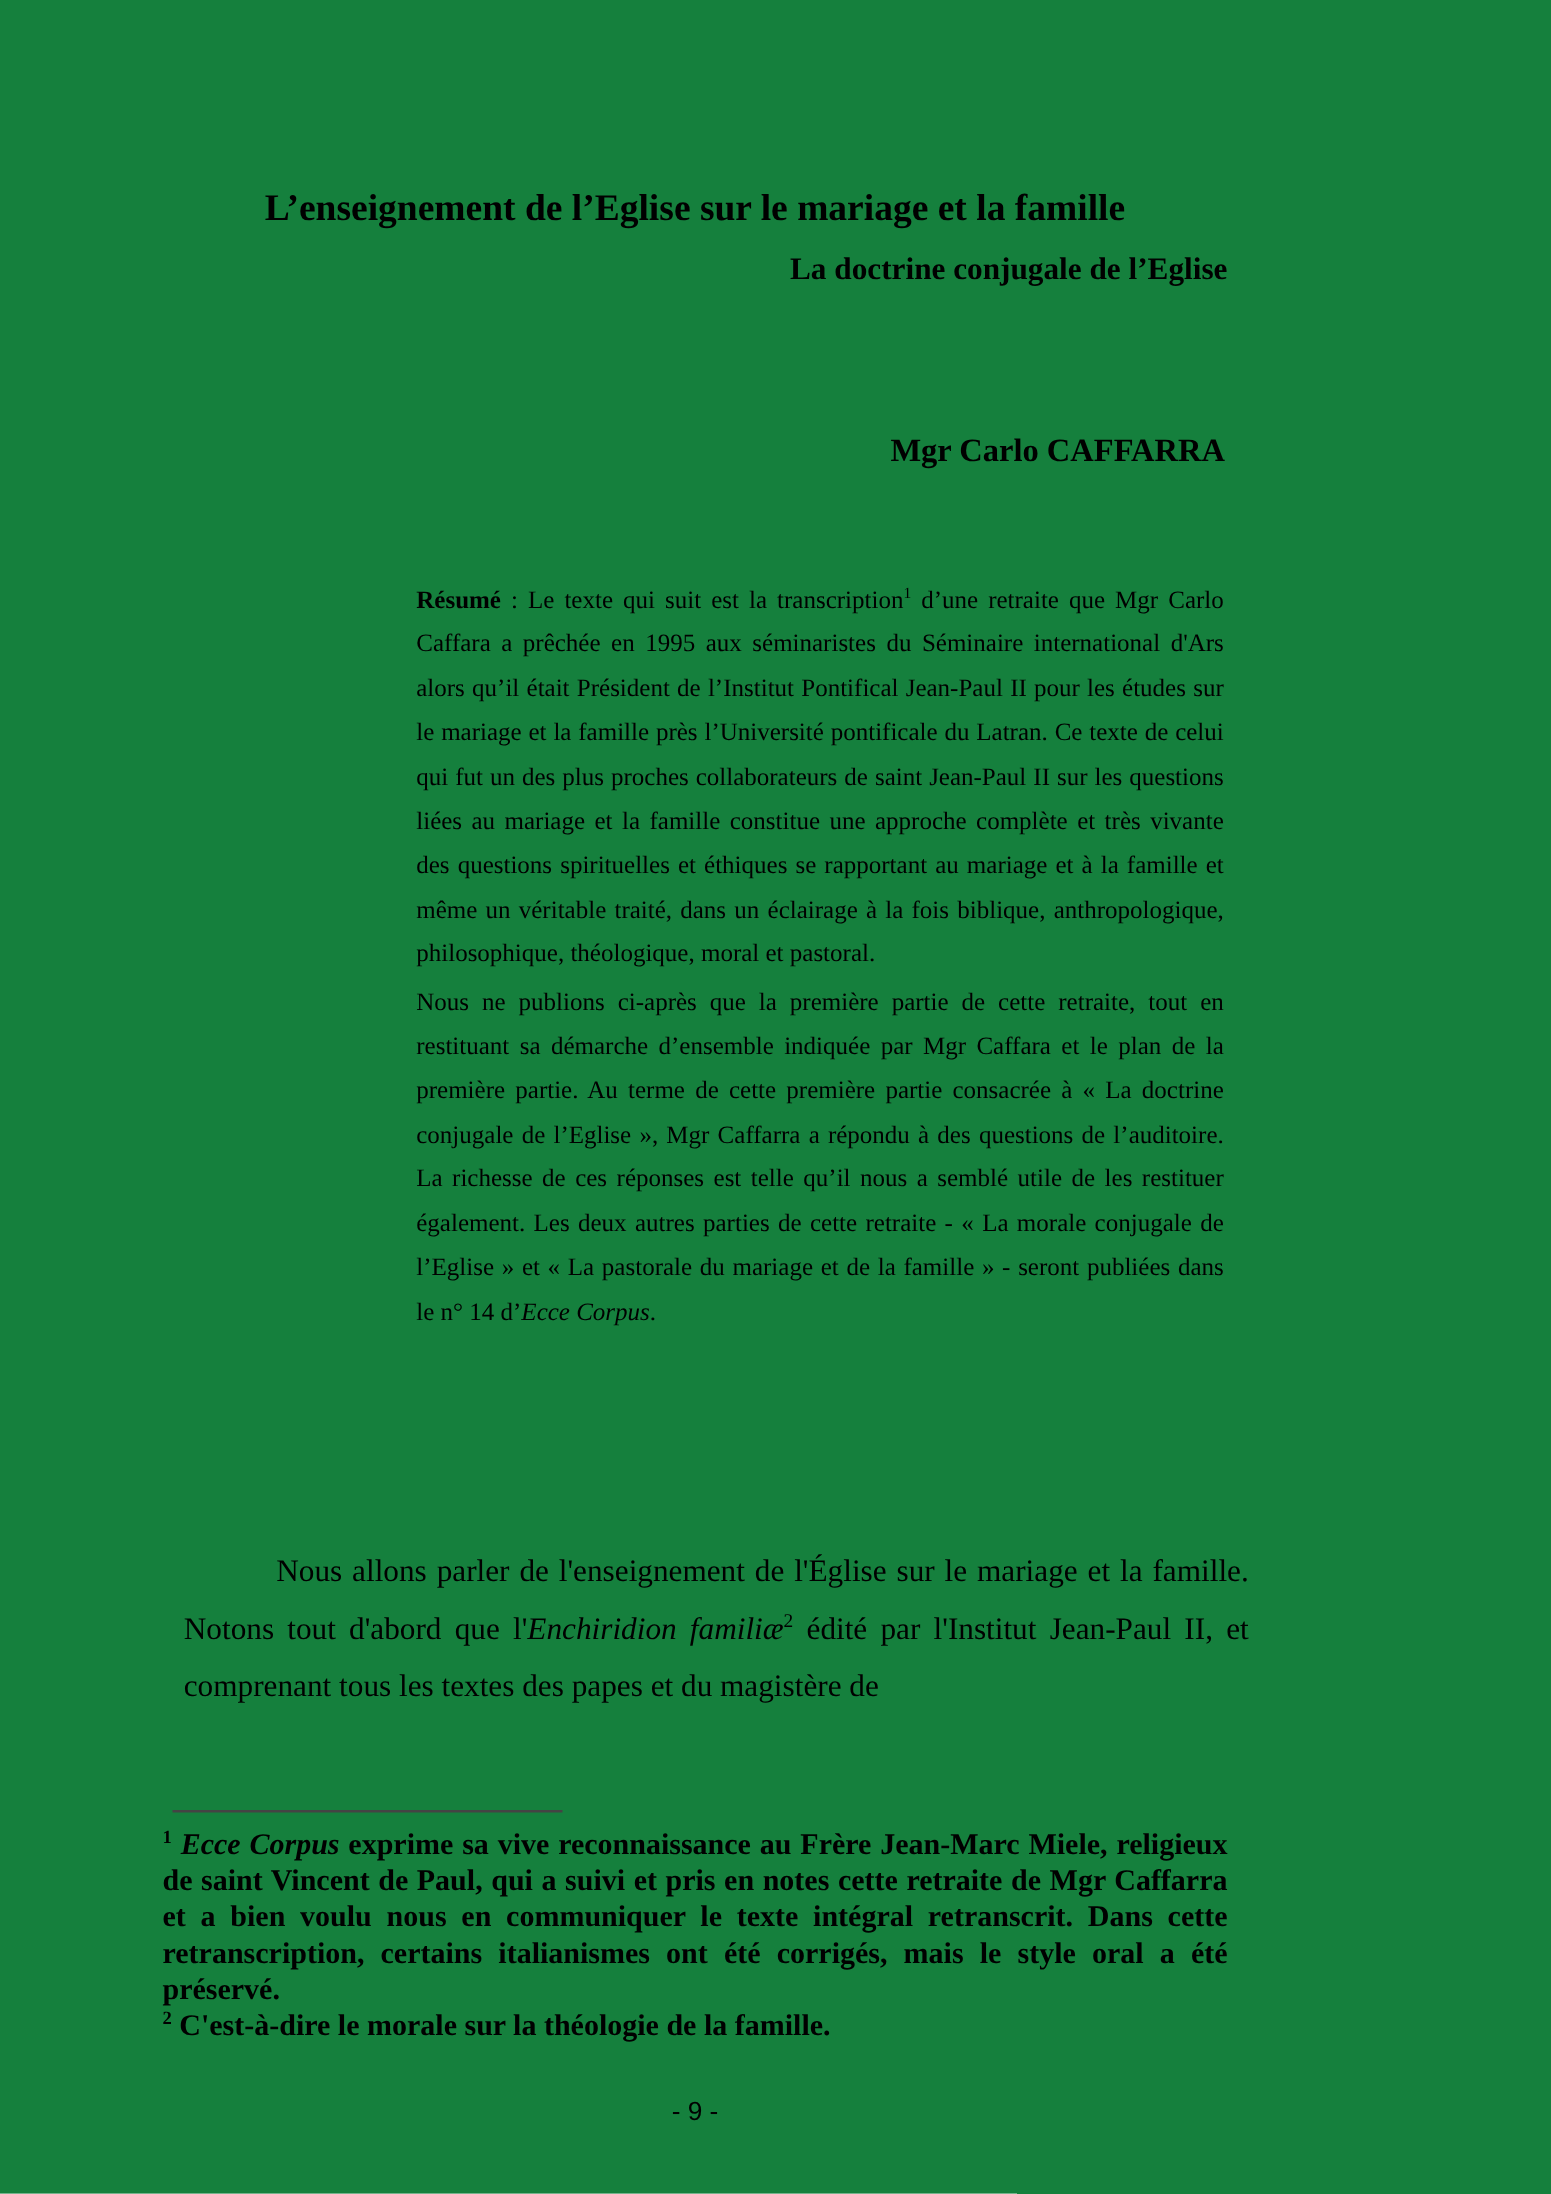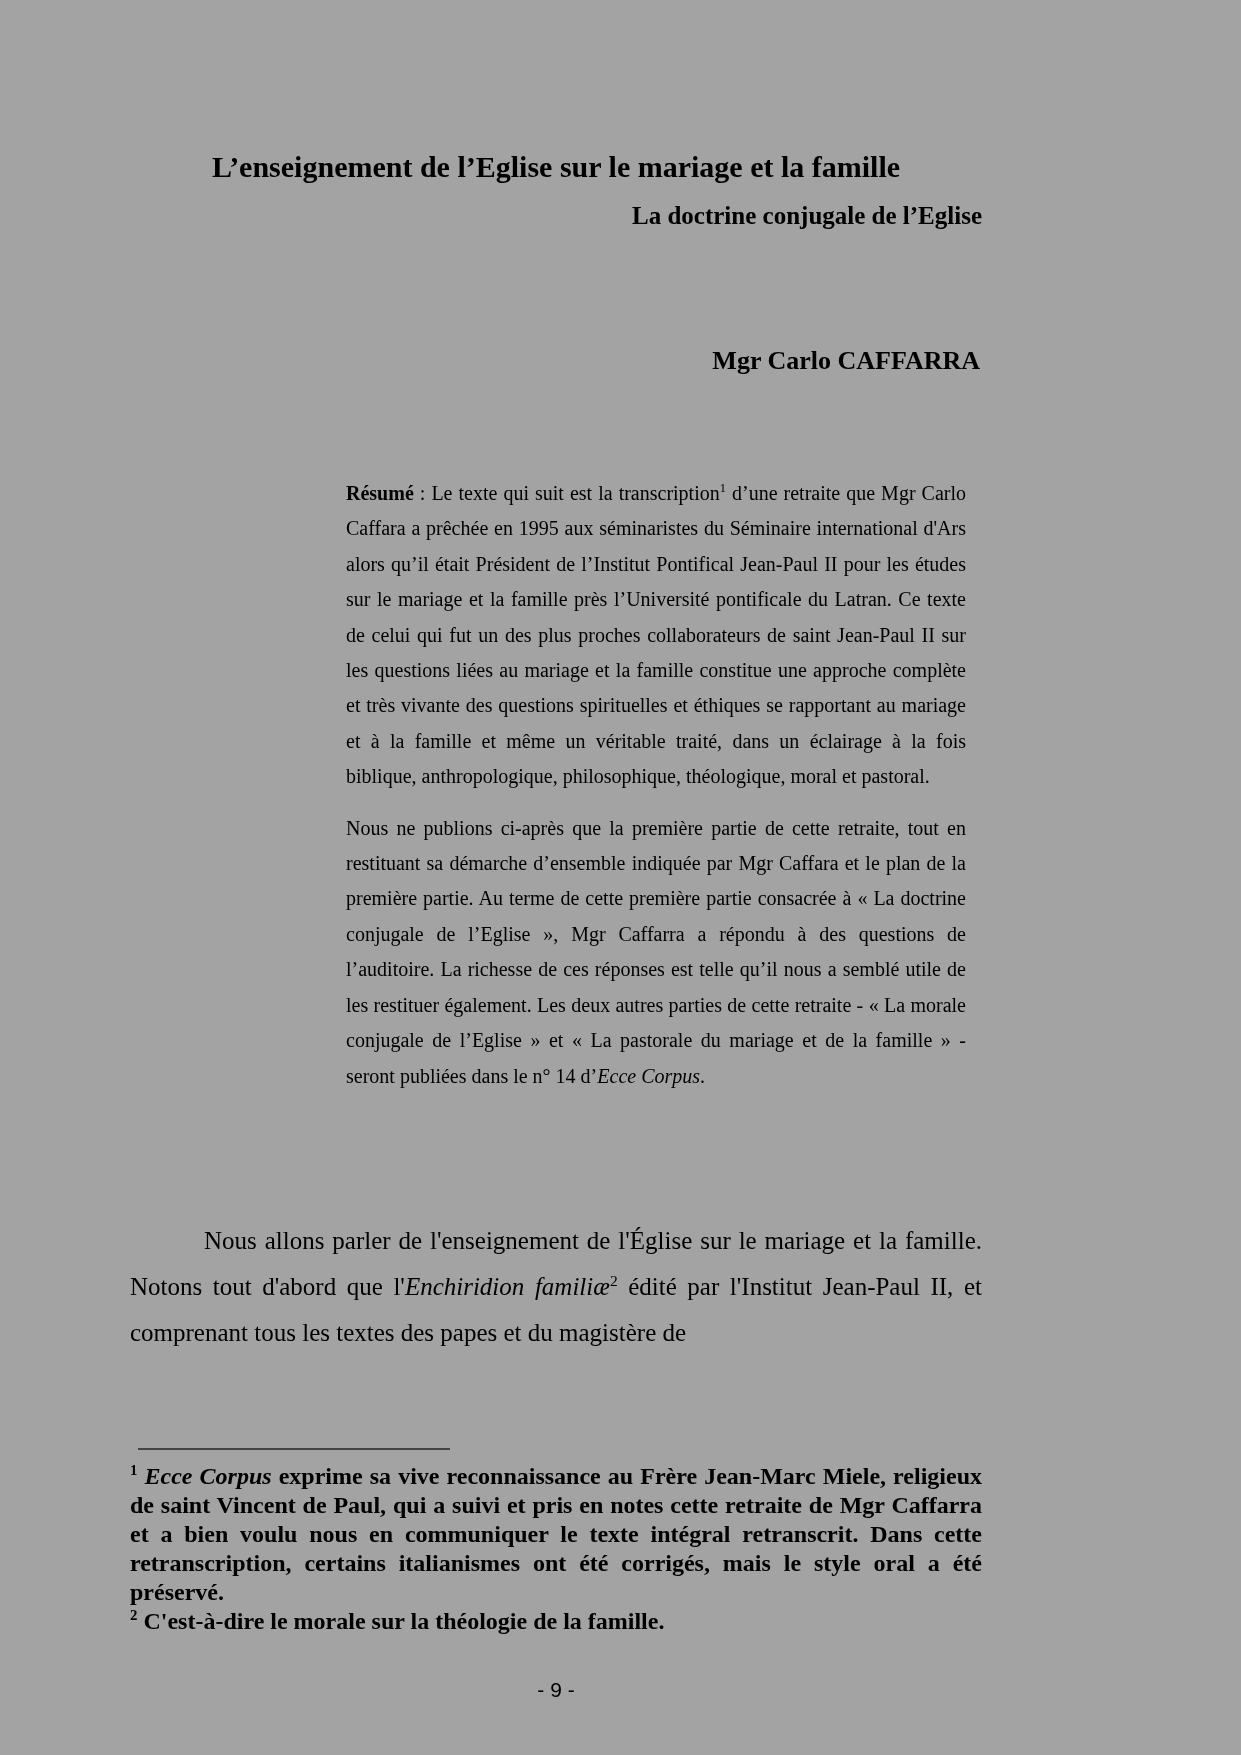--- a/index.html
+++ b/index.html
@@ -4,21 +4,21 @@
 <style>
   html, body {
     margin: 0;
     padding: 0;
     background: #ffffff;
   }
   .page {
     position: relative;
     width: 1241px;
     height: 1755px;
-    background: #a3a3a3;
+    background: #15803d;
     color: #000000;
     font-family: "Liberation Serif", "DejaVu Serif", serif;
     overflow: hidden;
   }
   .column {
     position: absolute;
     left: 130px;
     top: 0;
     width: 852px;
     height: 100%;
@@ -57,32 +57,32 @@
   }
   .abstract {
     position: absolute;
     top: 460px;
     left: 200px;
     width: 652px;
     font-size: 20px;
     line-height: 35.4px;
     text-align: justify;
   }
-  .abstract p { margin: 16px; }
+  .abstract p { margin: 3px; }
   .abstract .label { font-weight: bold; }
   .body-par {
     position: absolute;
     top: 1218px;
     left: 0;
     width: 852px;
     font-size: 25px;
     line-height: 46px;
     text-align: justify;
     text-indent: 74px;
-    margin: 0;
+    margin: 17px;
   }
   .italic { font-style: italic; }
   sup {
     font-size: 0.62em;
     line-height: 0;
     vertical-align: super;
   }
   .footnotes {
     position: absolute;
     top: 1448px;

